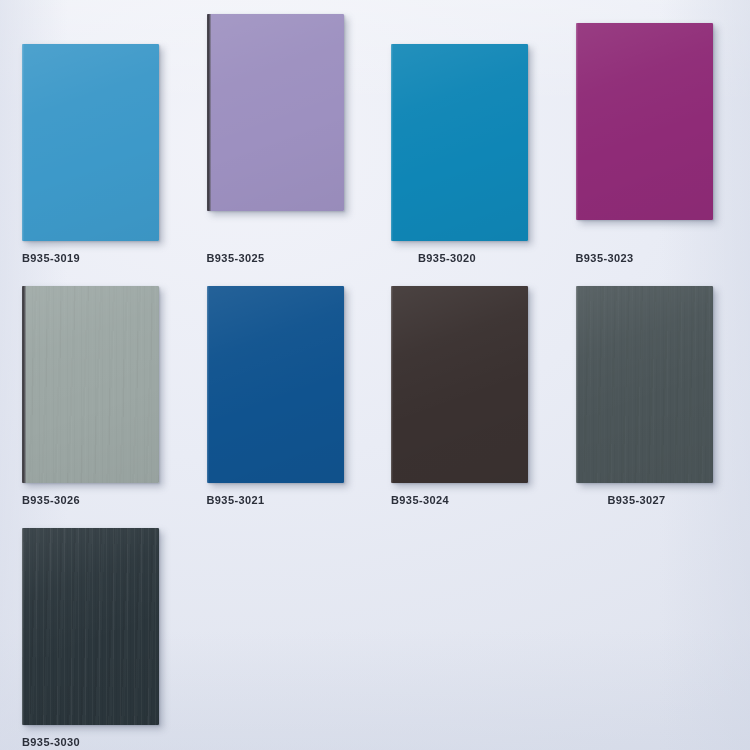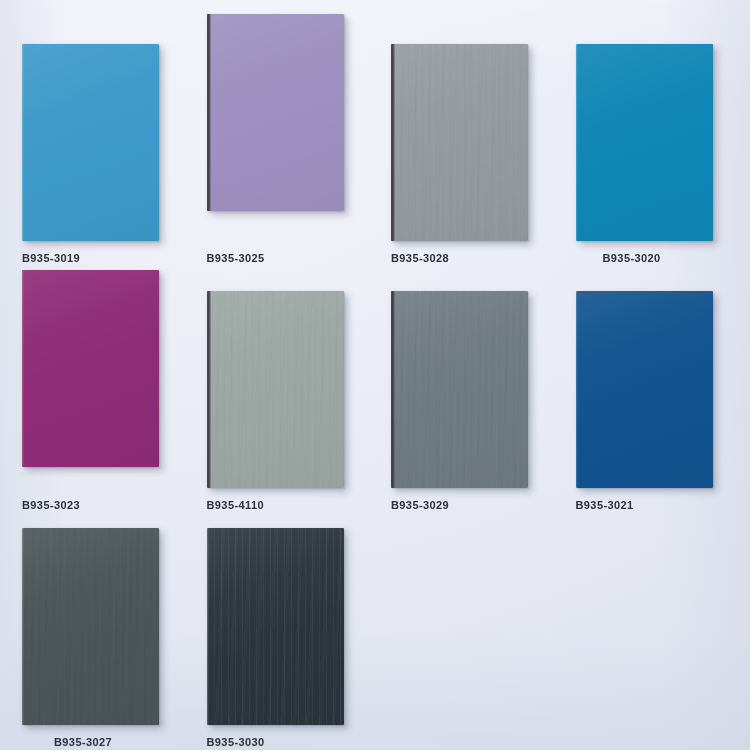--- a/index.html
+++ b/index.html
@@ -185,31 +185,20 @@
         <div class="panel" id="p2">
           <div class="face" id="f2" style="background: rgb(157, 144, 192);"></div>
           <div class="grain"></div>
           <div class="sheen"></div>
           <div class="edge-left"></div>
         </div>
       </div>
       <div class="label" style="color: rgb(43, 47, 58); margin-top: 41px;">B935-3025</div>
     </div>
 
-    <div class="cell">
-      <div class="panel-wrap">
-        <div class="panel tex-light" id="p3">
-          <div class="face" id="f3" style="background: rgb(147, 155, 158);"></div>
-          <div class="grain"></div>
-          <div class="sheen"></div>
-          <div class="edge-left"></div>
-        </div>
-      </div>
-      <div class="label" style="color: rgb(43, 47, 58);">B935-3028</div>
-    </div>
 
     <div class="cell">
       <div class="panel-wrap">
         <div class="panel no-spine" id="p4">
           <div class="face" id="f4" style="background: rgb(15, 134, 182);"></div>
           <div class="grain"></div>
           <div class="sheen"></div>
           <div class="edge-left"></div>
         </div>
       </div>
@@ -230,47 +219,47 @@
 
     <div class="cell">
       <div class="panel-wrap">
         <div class="panel tex-light" id="p6">
           <div class="face" id="f6" style="background: rgb(156, 167, 164);"></div>
           <div class="grain"></div>
           <div class="sheen"></div>
           <div class="edge-left"></div>
         </div>
       </div>
-      <div class="label" style="color: rgb(43, 47, 58);">B935-4110</div>
-    </div>
-
-    <div class="cell">
-      <div class="panel-wrap">
-        <div class="panel tex-light" id="p7">
-          <div class="face" id="f7" style="background: rgb(111, 123, 130);"></div>
-          <div class="grain"></div>
-          <div class="sheen"></div>
-          <div class="edge-left"></div>
-        </div>
-      </div>
-      <div class="label" style="color: rgb(43, 47, 58);">B935-3029</div>
-    </div>
+      <div class="label" style="color: rgb(43, 47, 58);">B935-3026</div>
+    </div>
+
 
     <div class="cell">
       <div class="panel-wrap">
         <div class="panel no-spine" id="p8">
           <div class="face" id="f8" style="background: rgb(16, 83, 143);"></div>
           <div class="grain"></div>
           <div class="sheen"></div>
           <div class="edge-left"></div>
         </div>
       </div>
       <div class="label" style="color: rgb(43, 47, 58);">B935-3021</div>
     </div>
 
+    <div class="cell">
+      <div class="panel-wrap">
+        <div class="panel no-spine" id="p9">
+          <div class="face" id="f9" style="background: rgb(58, 49, 48);"></div>
+          <div class="grain"></div>
+          <div class="sheen"></div>
+          <div class="edge-left"></div>
+        </div>
+      </div>
+      <div class="label" style="color: rgb(43, 47, 58);">B935-3024</div>
+    </div>
 
     <div class="cell">
       <div class="panel-wrap">
         <div class="panel tex-light no-spine" id="p10">
           <div class="face" id="f10" style="background: rgb(75, 85, 88);"></div>
           <div class="grain"></div>
           <div class="sheen"></div>
           <div class="edge-left"></div>
         </div>
       </div>

